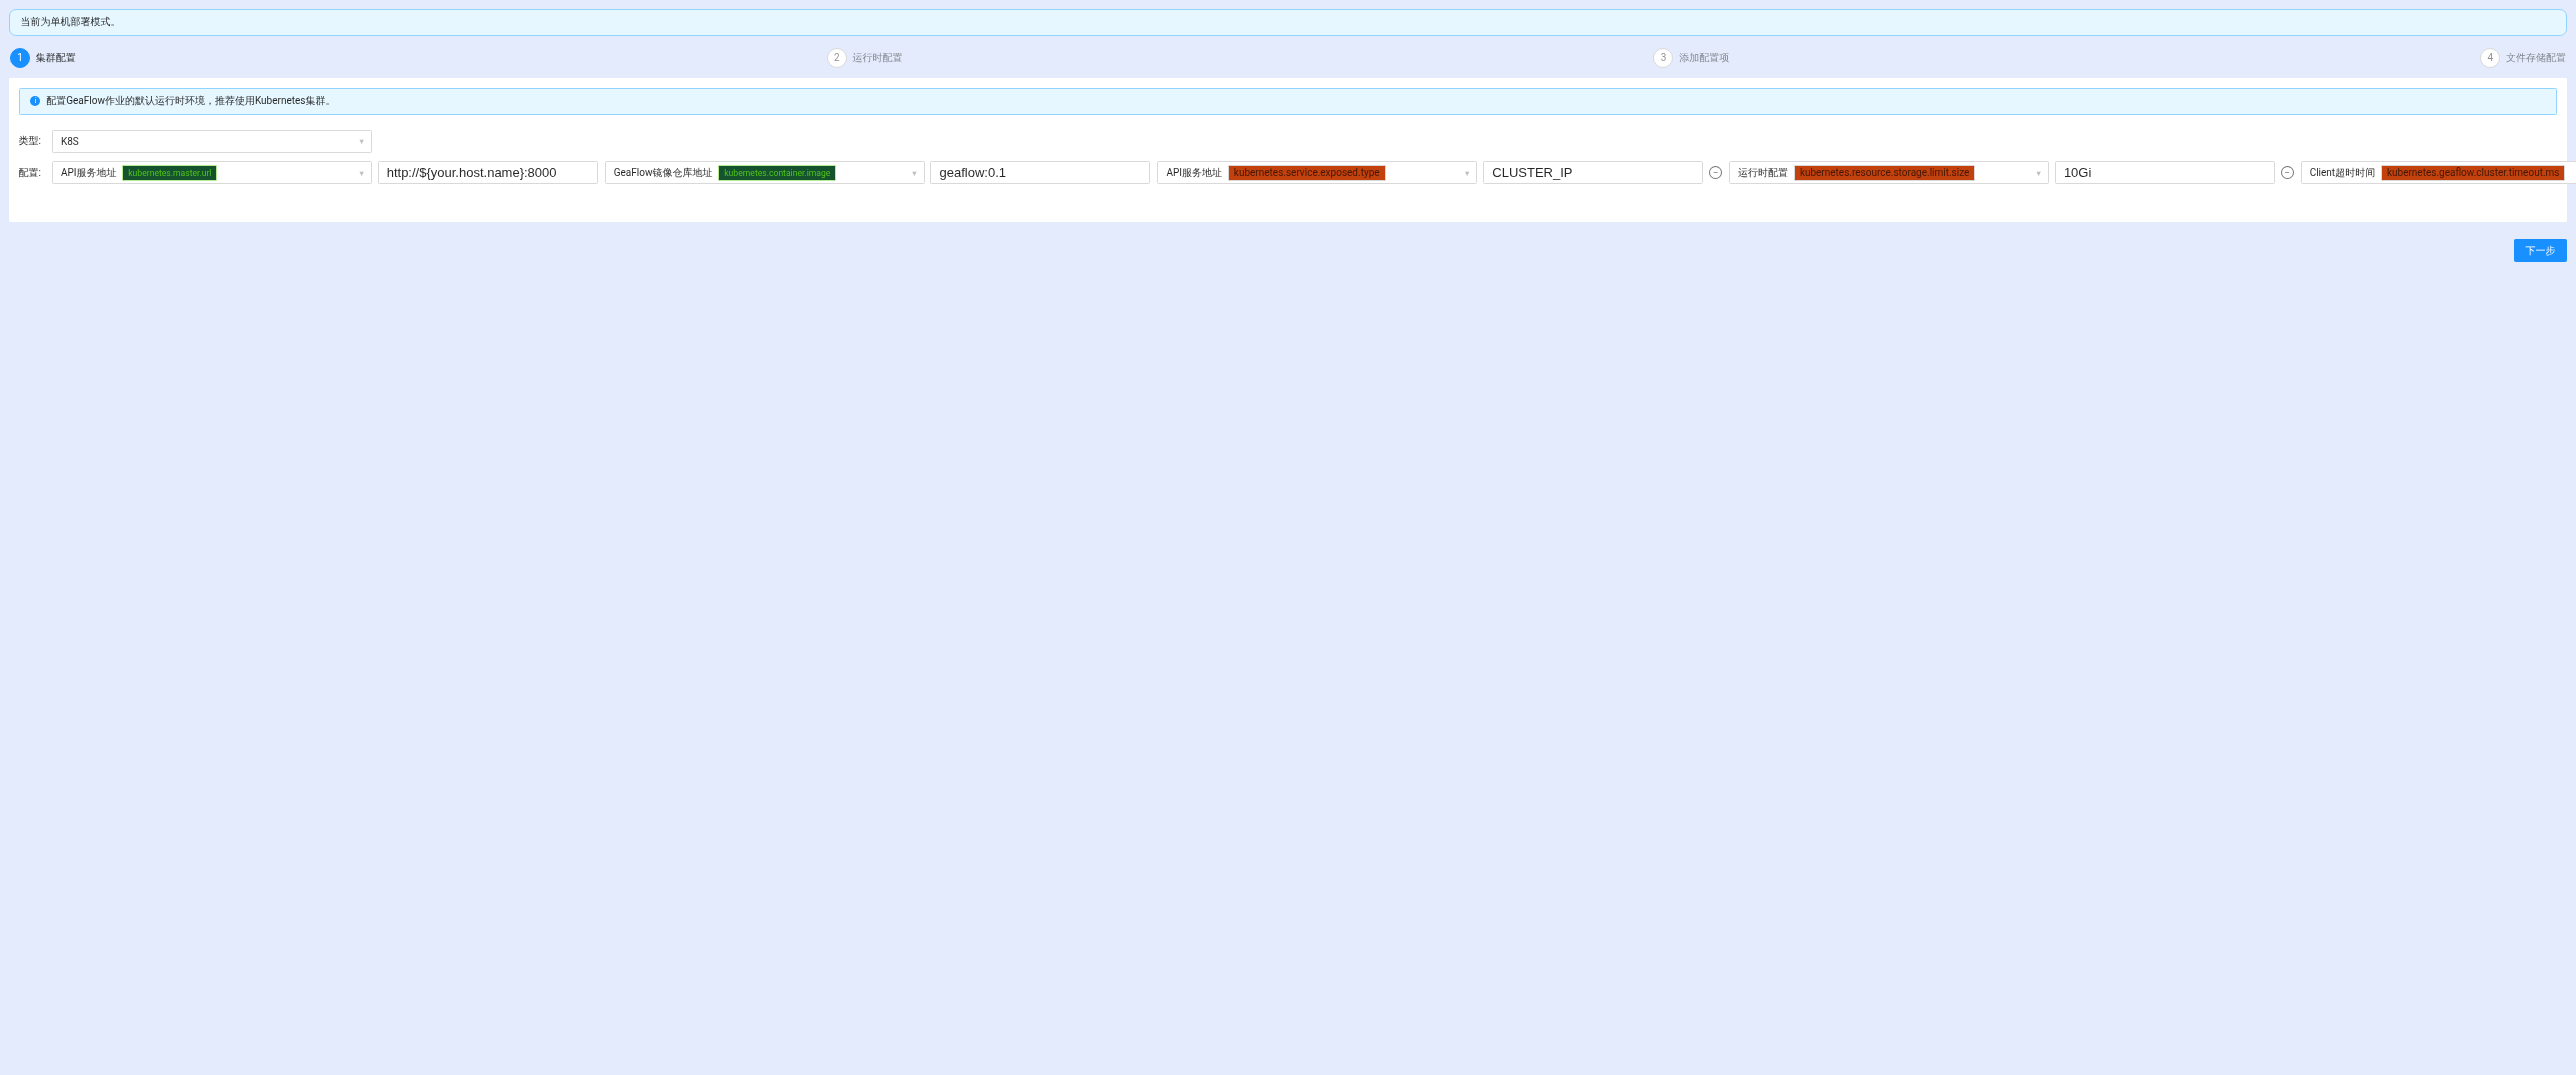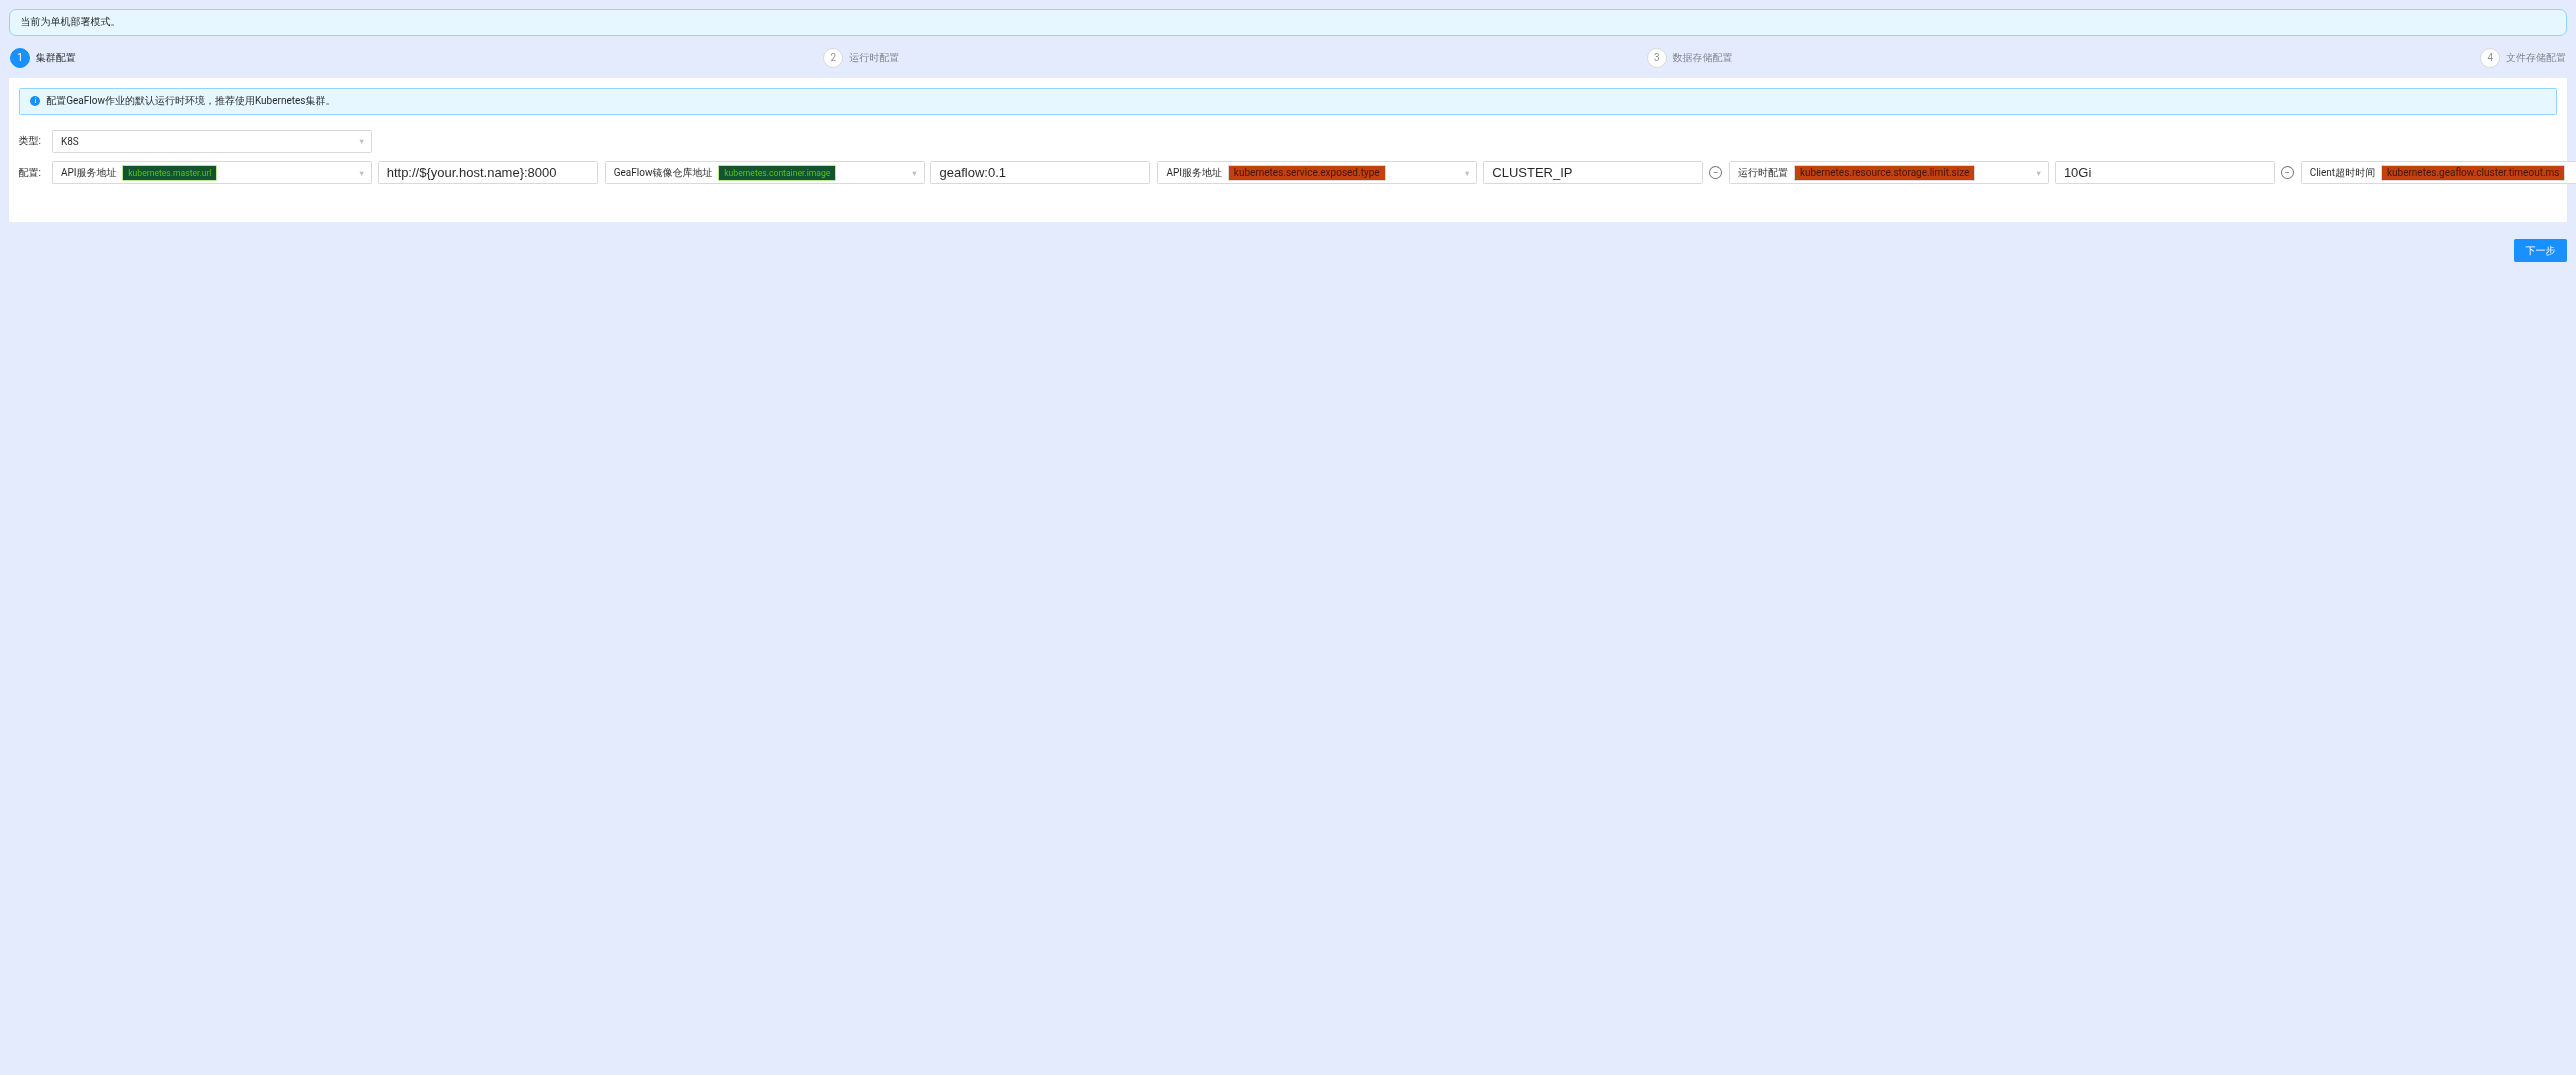--- a/index.html
+++ b/index.html
@@ -214,21 +214,21 @@
   <div class="step active">
     <span class="step-num">1</span>
     <span class="step-title">集群配置</span>
   </div>
   <div class="step">
     <span class="step-num">2</span>
     <span class="step-title">运行时配置</span>
   </div>
   <div class="step">
     <span class="step-num">3</span>
-    <span class="step-title">数据存储配置</span>
+    <span class="step-title">添加配置项</span>
   </div>
   <div class="step">
     <span class="step-num">4</span>
     <span class="step-title">文件存储配置</span>
   </div>
 </div>
 
 <div class="card">
   <div class="inner-alert">
     <span class="info-icon">i</span>

